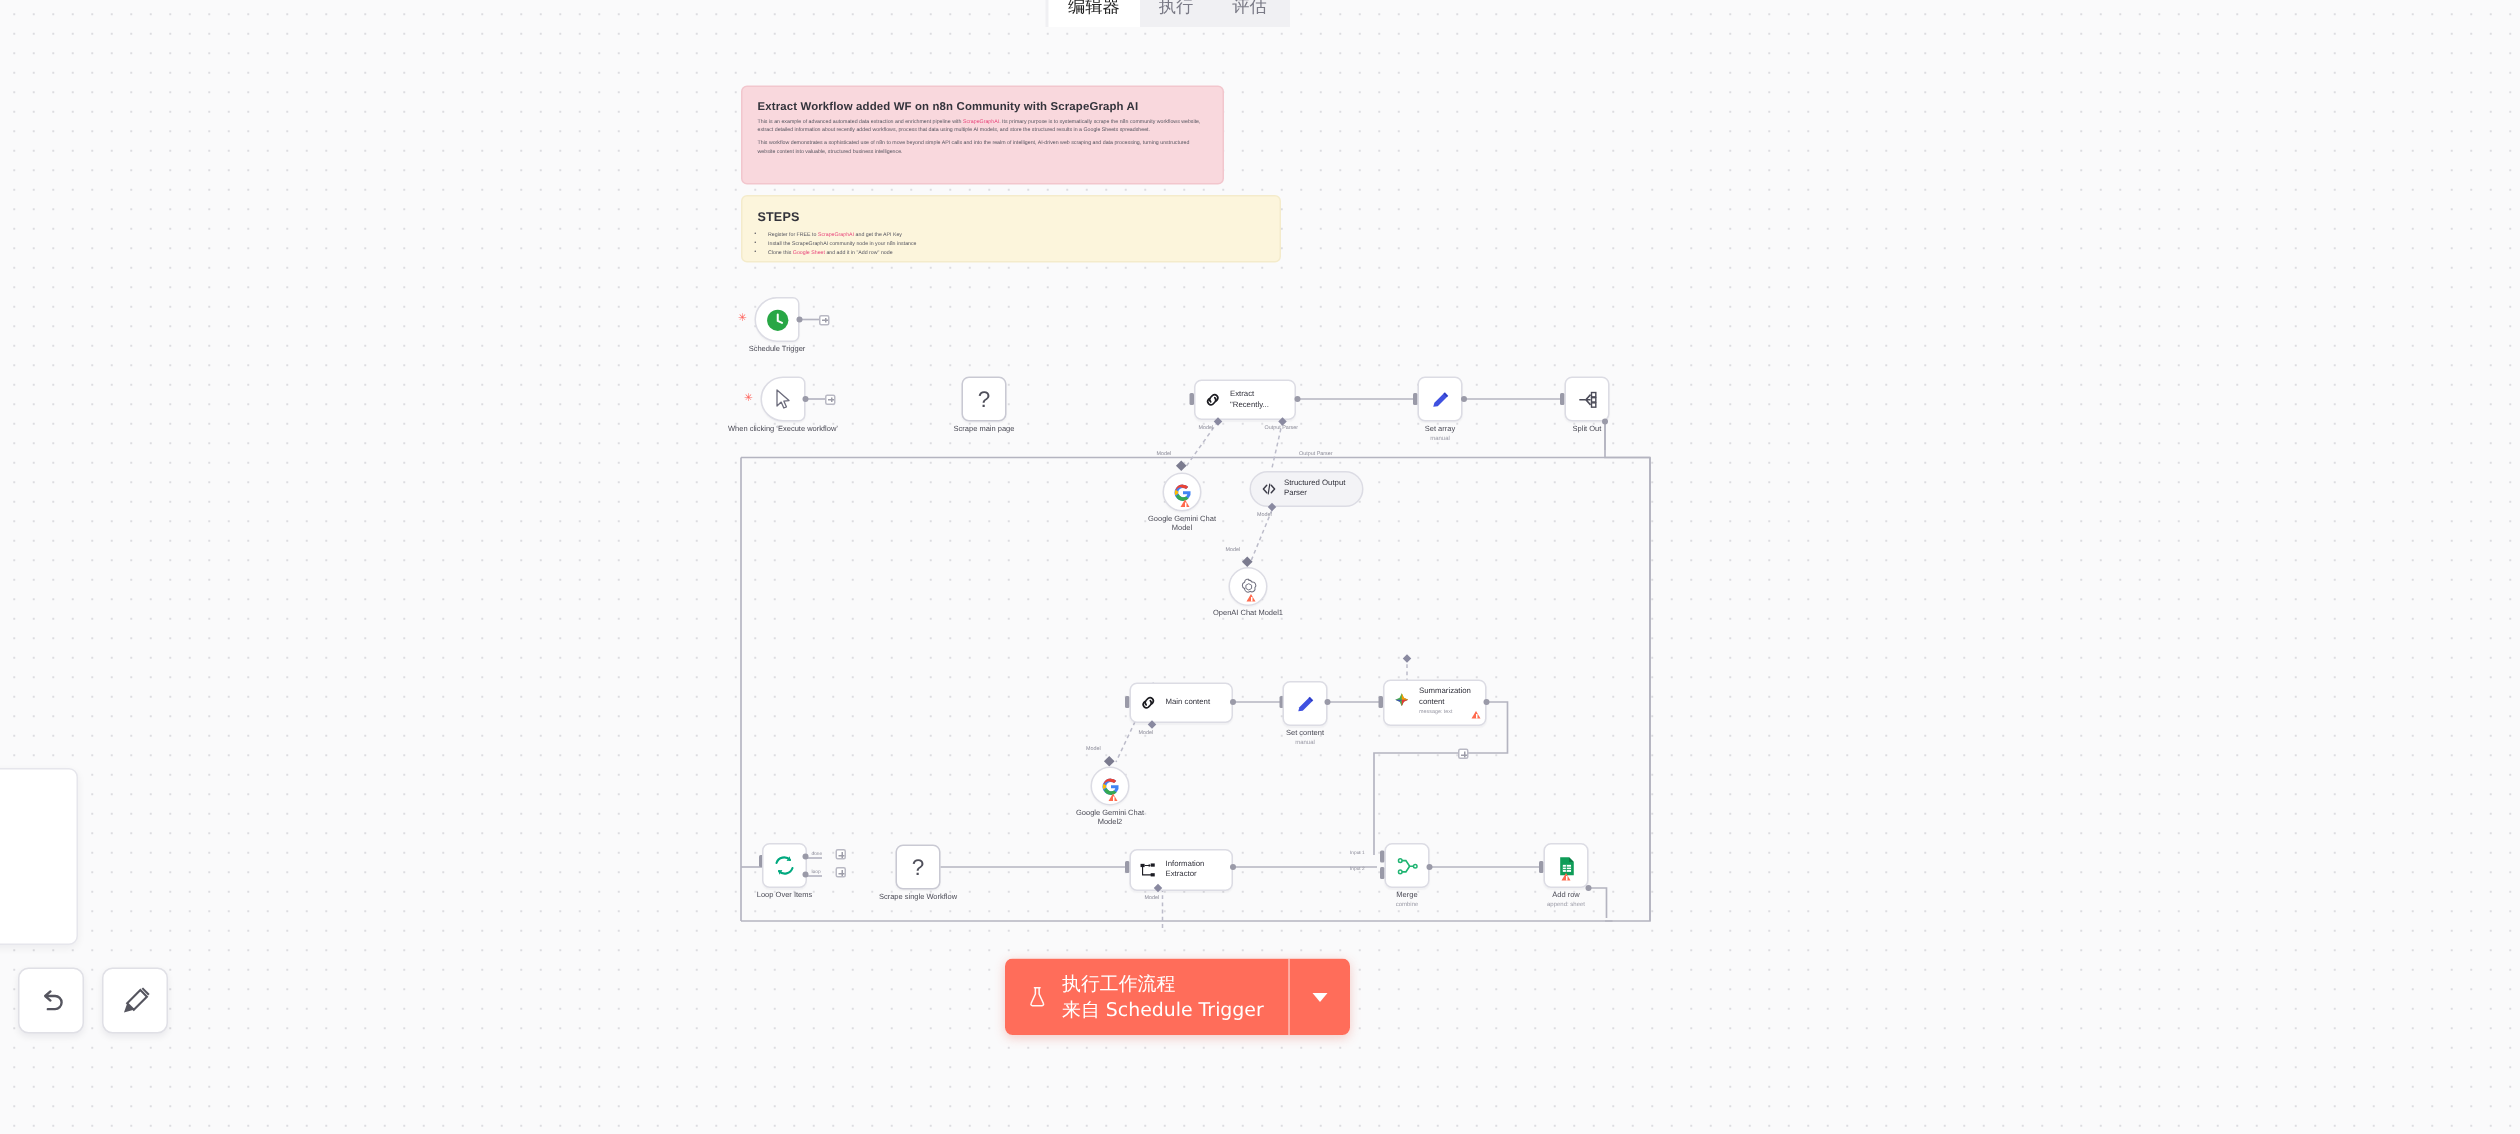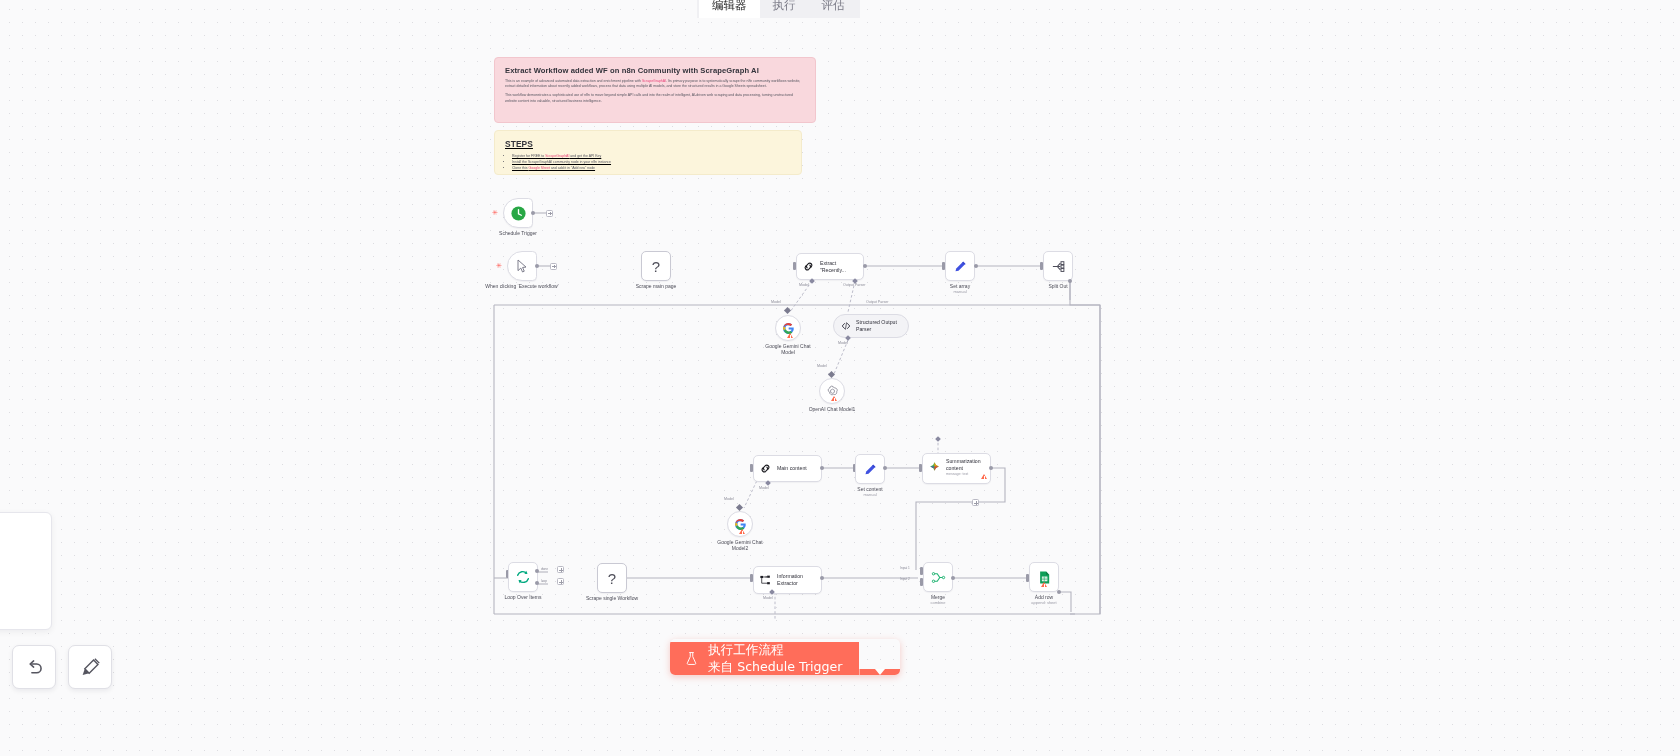--- a/index.html
+++ b/index.html
@@ -50,24 +50,23 @@
     overflow: hidden;
   }
   .sticky.pink {
     left: 494px; top: 57px;
     width: 322px; height: 66px;
     background: #f9d8dd;
     border: 1px solid #f2c6cd;
   }
   .sticky.yellow {
     left: 494px; top: 130px;
-    width: 308px; height: 45px;
+    width: 360px; height: 45px;
     background: #fcf5dc;
     border: 1px solid #f4ebcb;
-    text-decoration: underline;
   }
   .sticky h3 {
     margin: 0 0 4px 0;
     font-size: 7.6px;
     font-weight: bold;
     color: #33333b;
     letter-spacing: .1px;
   }
   .sticky h3.steps { font-size: 8.4px; margin-bottom: 5px; }
   .sticky p {
@@ -243,25 +242,24 @@
     border: 1px solid #e6e6ec;
     border-radius: 6px;
     box-shadow: 0 2px 6px rgba(20,20,40,.06);
   }
 
   
   .exec-wrap {
     position: absolute;
     left: 670px; top: 639px;
     display: flex;
-    height: 36px;
+    height: 51px;
     border-radius: 5px;
     overflow: hidden;
     box-shadow: 0 2px 7px rgba(230,80,60,.28);
-    align-items: flex-end;
   }
   .exec-main {
     background: #ff6d5a;
     color: #fff;
     display: flex;
     align-items: center;
     gap: 9px;
     padding: 0 16px 0 14px;
   }
   .exec-main .flask { width: 15px; height: 17px; opacity: .95; }

